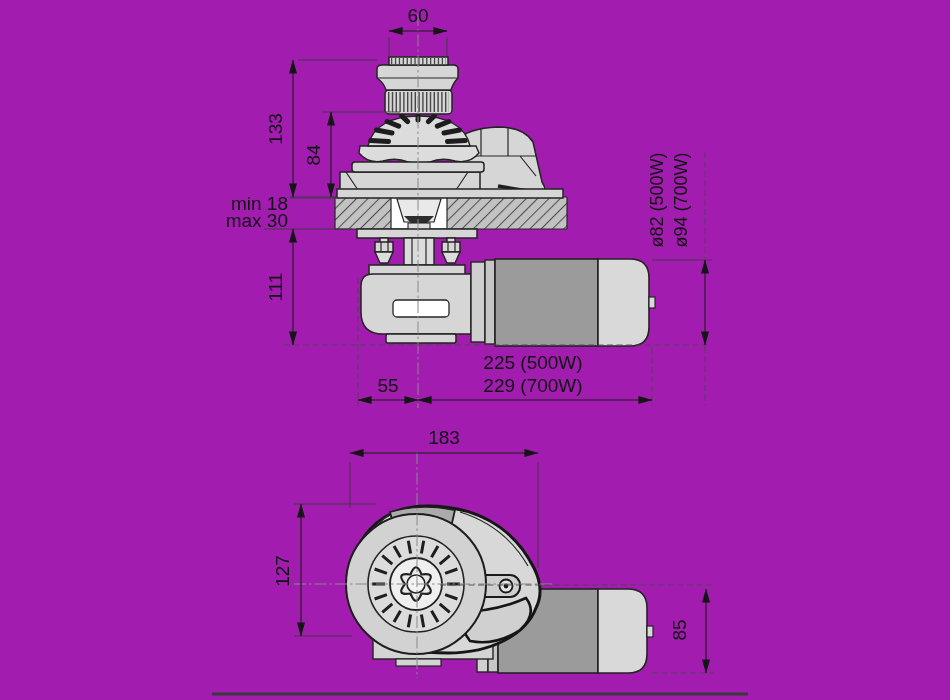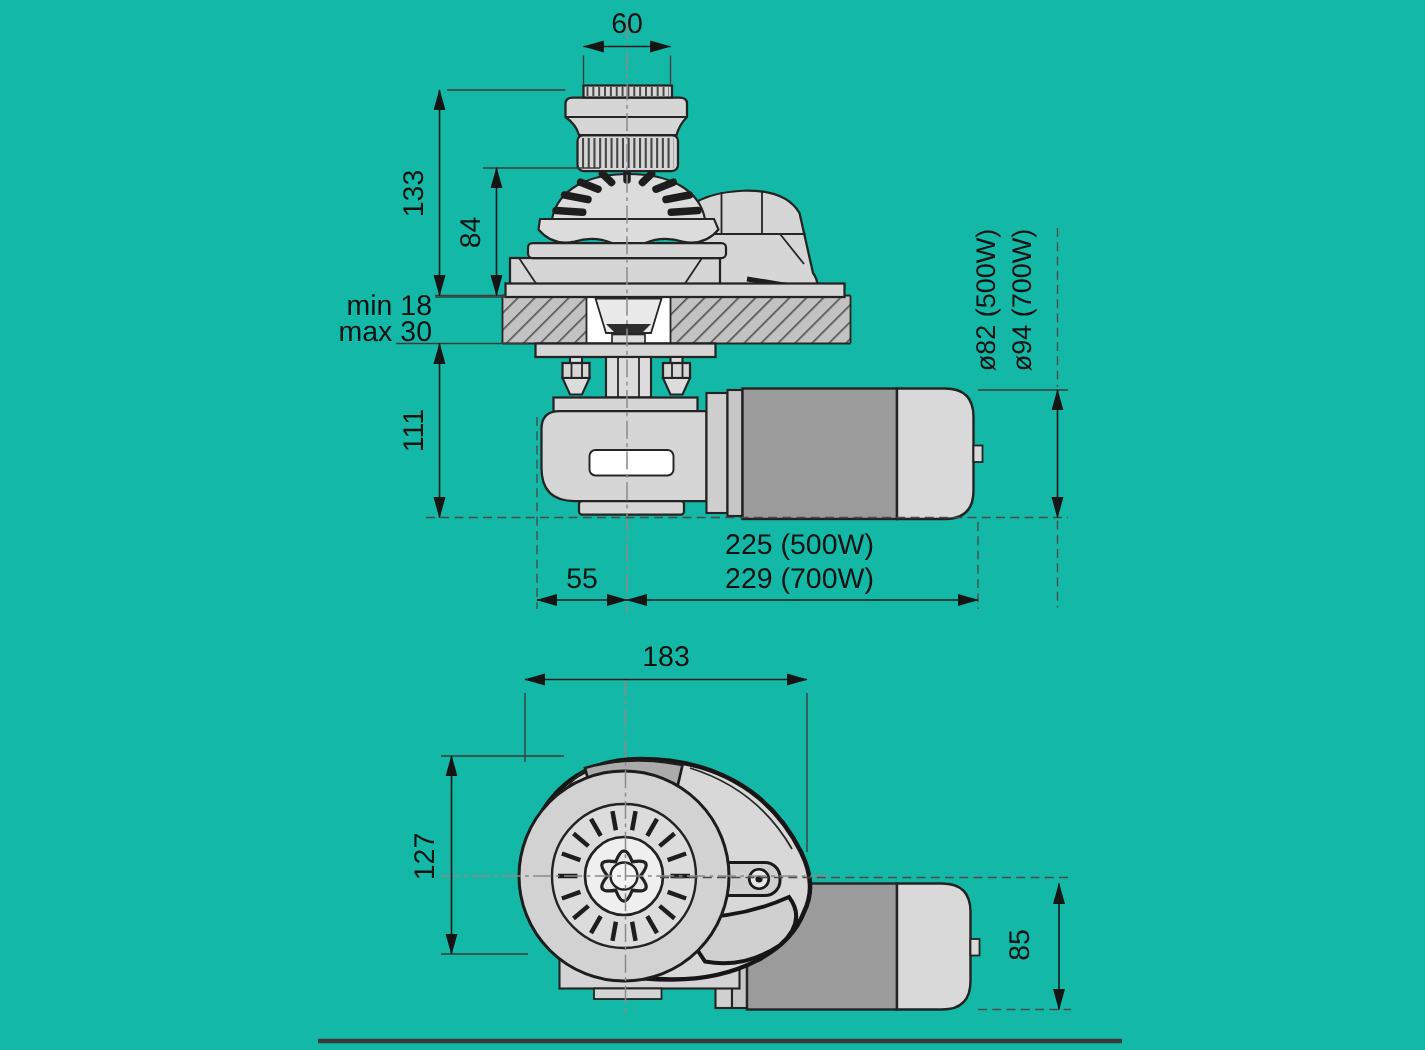--- a/index.html
+++ b/index.html
@@ -1,16 +1,16 @@
 <!DOCTYPE html>
 <html><head>
 <meta charset="utf-8">
 <style>
   html,body{margin:0;padding:0;background:#ffffff;}
-  .stage{position:relative;width:950px;height:700px;background:#14b8a6;overflow:hidden;
+  .stage{position:relative;width:950px;height:700px;background:#a21caf;overflow:hidden;
          font-family:"Liberation Sans", sans-serif;}
   svg{display:block;}
   .dim-t{font:19px "Liberation Sans", sans-serif;fill:#121212;}
   .dim-t-sm{font:18px "Liberation Sans", sans-serif;fill:#121212;}
   .dim{stroke:#1c1c1c;stroke-width:1.1;fill:none;}
   .ext{stroke:#3c3c3c;stroke-width:0.9;fill:none;}
   .extd{stroke:#4a4a4a;stroke-width:0.9;fill:none;stroke-dasharray:6 3.5;}
   .cl{stroke:#8a8a8a;stroke-width:1;fill:none;stroke-dasharray:12 3 2.5 3;}
   .body{fill:#d6d6d6;stroke:#232323;stroke-width:1.5;}
   .body2{fill:#dcdcdc;stroke:#232323;stroke-width:1.4;}

